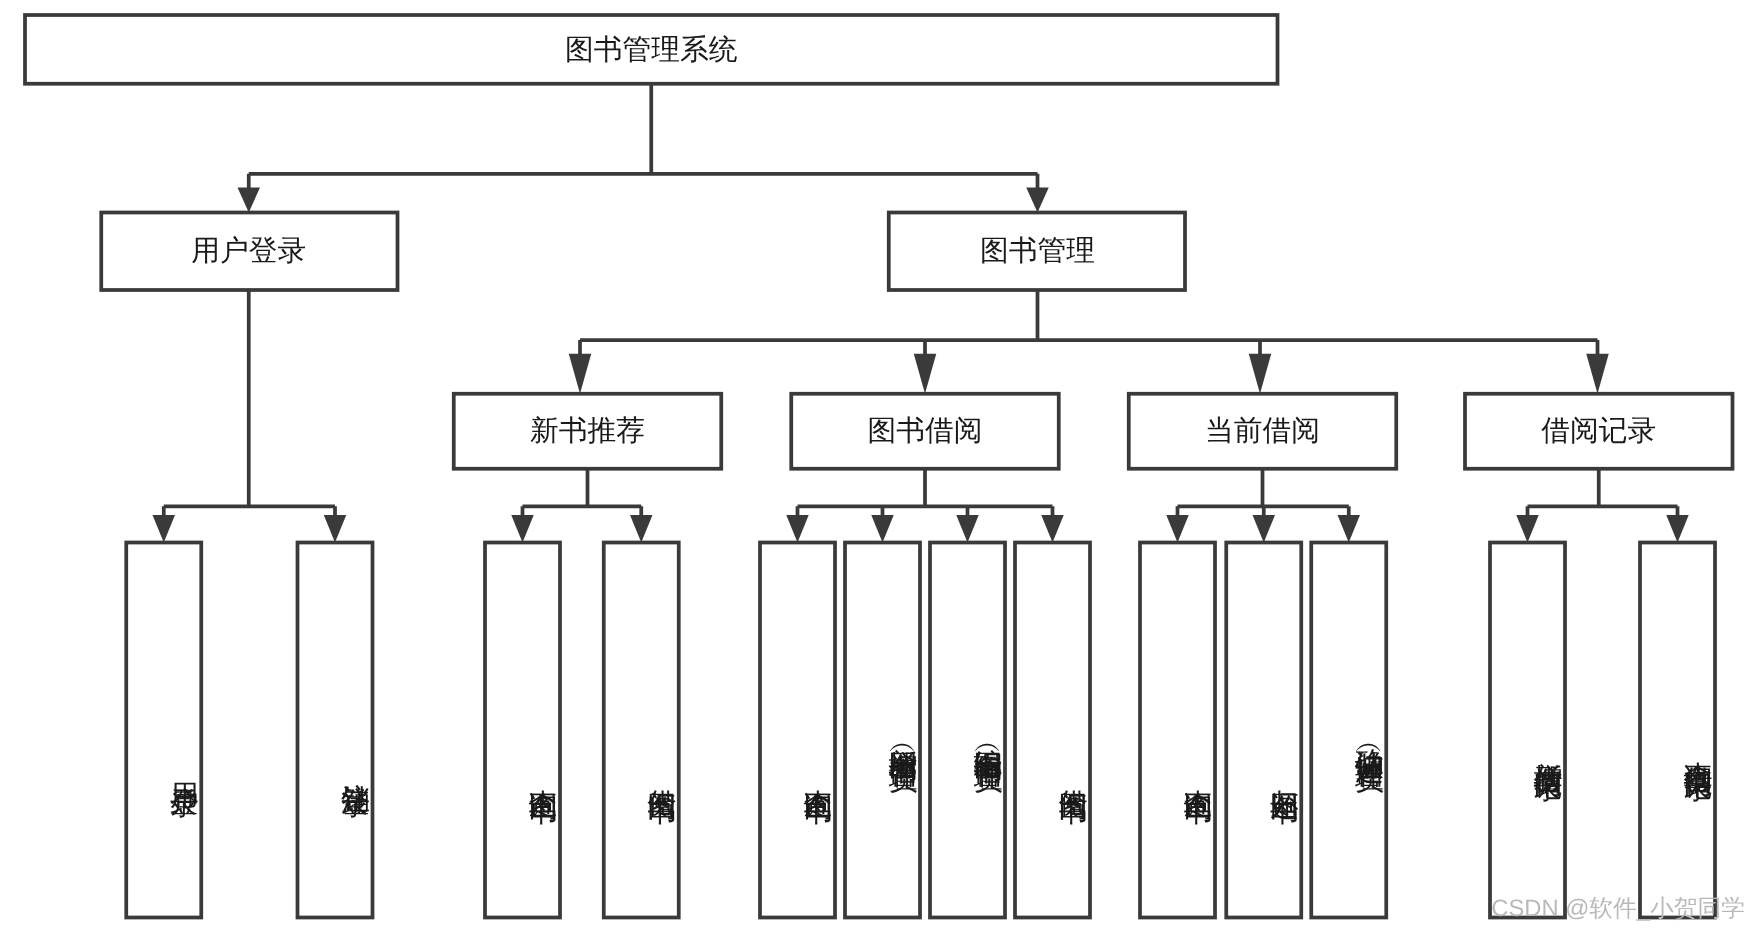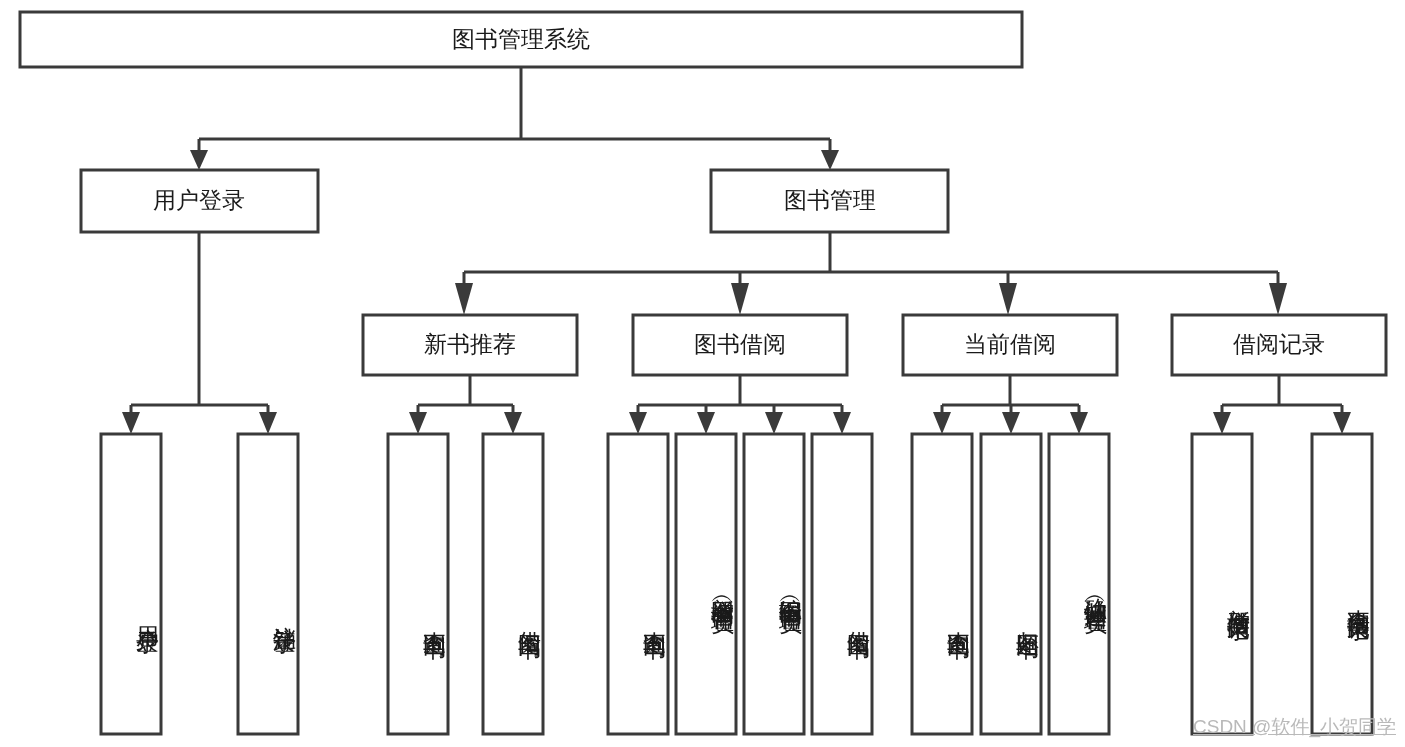--- a/index.html
+++ b/index.html
@@ -204,15 +204,15 @@
   <div class="node-label-v" style="left:744px; top:444px; width:60px; height:290px;">编辑图书（管理员）</div>
   <div class="node-label-v" style="left:812px; top:500px; width:60px; height:234px;">借阅图书</div>
 
   <div class="node-label-v" style="left:912px; top:500px; width:60px; height:234px;">查询图书</div>
   <div class="node-label-v" style="left:981px; top:500px; width:60px; height:234px;">归还图书</div>
   <div class="node-label-v" style="left:1049px; top:444px; width:60px; height:290px;">确认归还（管理员）</div>
 
   <div class="node-label-v" style="left:1192px; top:460px; width:60px; height:274px;">新增借阅记录</div>
   <div class="node-label-v" style="left:1312px; top:460px; width:60px; height:274px;">查询借阅记录</div>
 
-  <div class="watermark" style="left:1193px; top:714px;text-decoration:underline;">CSDN @软件_小贺同学</div>
+  <div class="watermark" style="left:1193px; top:714px;">CSDN @软件_小贺同学</div>
 
 </div>
 
 </body></html>

